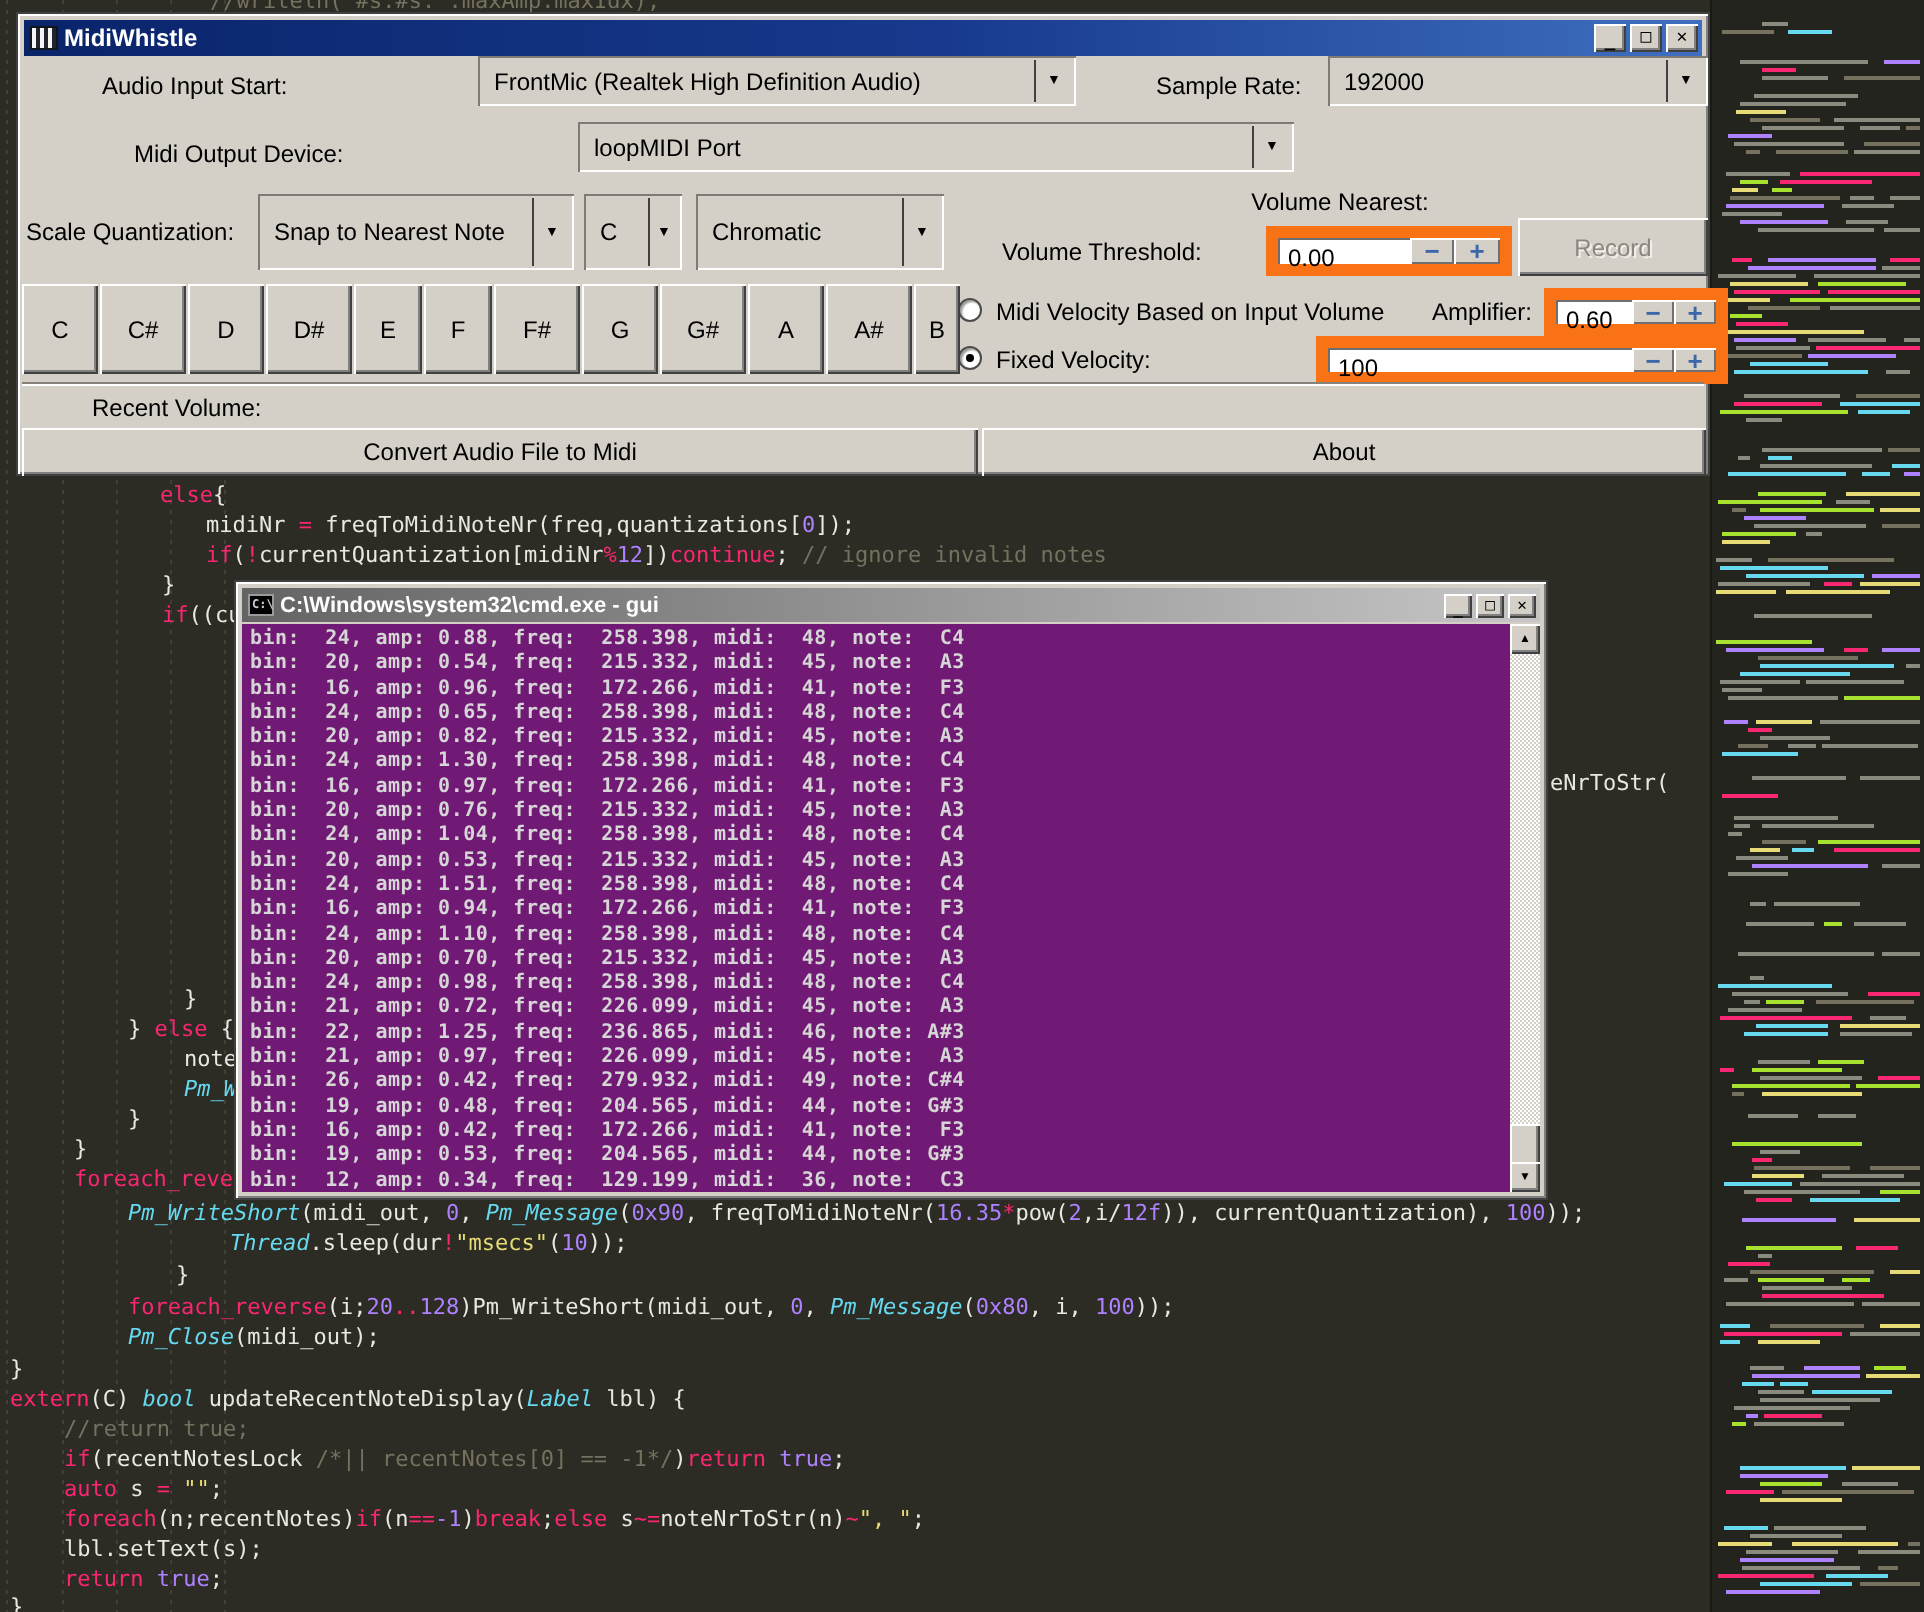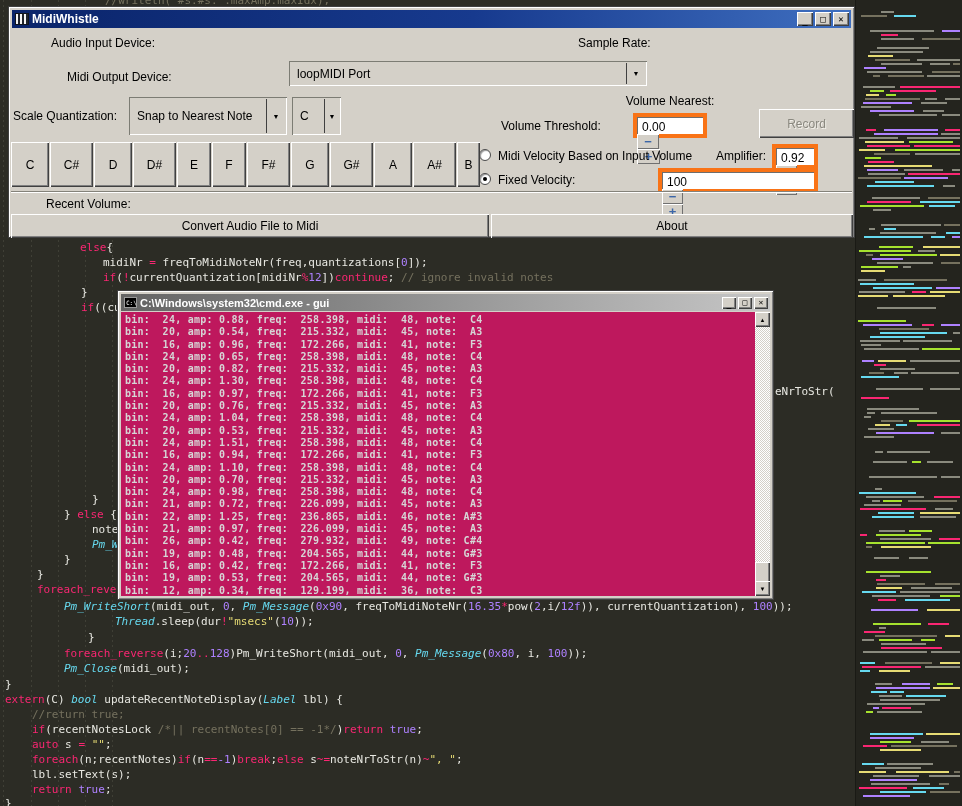--- a/index.html
+++ b/index.html
@@ -41,32 +41,32 @@
            box-shadow: inset 1px 1px 0 #7c7c74, inset -1px -1px 0 #fff; }
   .combo .ct { position:absolute; left:8px; top:50%; transform:translateY(-50%); white-space:nowrap; }
   .combo .arr { position:absolute; right:2px; top:2px; bottom:2px; width:19px; border-left:1px solid #404040;
                 display:flex; align-items:center; justify-content:center; font-size:7px; color:#000; }
   .btn { position:absolute; background:#d4d0c8; color:#000; font-size:12px; display:flex; align-items:center; justify-content:center;
          box-shadow: inset 1px 1px 0 #fff, inset -1px -1px 0 #404040, inset -2px -2px 0 #808080; }
   .btn.disabled { color:#8a887f; text-shadow:1px 1px 0 #f2f0ea; }
   .start { background:#4d7396; border:1px solid #36536e; color:#000;
            box-shadow: inset 1px 1px 0 #7fa0bd, inset -1px -1px 0 #2e4a66; }
   .start .focus { position:absolute; inset:3px; border:1px dotted #eef4fa; }
-  .spin { position:absolute; display:flex; border:4px solid #f97316; background:#15803d;flex-direction:column; }
+  .spin { position:absolute; display:flex; border:6px solid #f97316; background:#15803d; }
   .spin .ed { background:#fff; color:#000; font-size:12px; padding:3px 0 0 5px;
               box-shadow: inset 1px 1px 0 #6e6e6e; }
   .spin .sb { display:flex; align-items:center; justify-content:center; color:#3b66a8; font-weight:bold; font-size:13px;
               background:#d4d0c8; box-shadow: inset 1px 1px 0 #fff, inset -1px -1px 0 #707070; }
   .radio { position:absolute; width:12px; height:12px; border-radius:50%; background:#fff; border:1px solid #4a4a4a;
            box-shadow: inset 1px 1px 1px #9a9a9a; }
   .radio.on::after { content:""; position:absolute; left:3px; top:3px; width:4px; height:4px; border-radius:50%; background:#000; }
   .groove { position:absolute; height:2px; border-top:1px solid #84827a; border-bottom:1px solid #fff; }
 
   
-  #console { position:absolute; left:3px; top:21px; right:18px; bottom:3px; background:#be185d; overflow:hidden; }
+  #console { position:absolute; left:3px; top:21px; right:18px; bottom:3px; background:#701a75; overflow:hidden; }
   #console-lines { position:absolute; left:4px; top:2px; font-family:"DejaVu Sans Mono",monospace;
                    font-size:10px; font-weight:bold; line-height:12.3px; letter-spacing:.25px; color:#d6d6d6; white-space:pre; }
   #cscroll { position:absolute; top:21px; right:3px; bottom:3px; width:15px;
              background-image:linear-gradient(45deg,#d4d0c8 25%,transparent 25%,transparent 75%,#d4d0c8 75%),
                               linear-gradient(45deg,#d4d0c8 25%,transparent 25%,transparent 75%,#d4d0c8 75%);
              background-color:#fff; background-size:2px 2px; background-position:0 0,1px 1px; }
   .sarrow { position:absolute; left:0; width:15px; height:15px; background:#d4d0c8; display:flex; align-items:center; justify-content:center;
             font-size:6px; color:#000; box-shadow: inset 1px 1px 0 #fff, inset -1px -1px 0 #404040, inset -2px -2px 0 #808080; }
   .sthumb { position:absolute; left:0; width:15px; background:#d4d0c8;
             box-shadow: inset 1px 1px 0 #fff, inset -1px -1px 0 #404040, inset -2px -2px 0 #808080; }
@@ -341,57 +341,69 @@
   <div class="titlebar tb-app">
     <span class="mw-icon"></span>
     <span style="margin-left:3px">MidiWhistle</span>
     <span class="tb-btns">
       <span class="tbb" style="align-items:flex-end">_</span>
       <span class="tbb">□</span>
       <span class="tbb">✕</span>
     </span>
   </div>
 
-  <div class="lbl" style="left:42px;top:29px">Audio Input Device:</div>
+  <div class="lbl" style="left:42px;top:29px">Audio Input Start:</div>
+  <div class="combo" style="left:230px;top:21px;width:299px;height:25px">
+    <span class="ct">FrontMic (Realtek High Definition Audio)</span>
+    <span class="arr">▼</span>
+  </div>
   <div class="lbl" style="left:569px;top:29px">Sample Rate:</div>
+  <div class="combo" style="left:655px;top:21px;width:190px;height:25px">
+    <span class="ct">192000</span>
+    <span class="arr">▼</span>
+  </div>
 
   <div class="lbl" style="left:58px;top:63px">Midi Output Device:</div>
   <div class="combo" style="left:280px;top:54px;width:358px;height:25px">
     <span class="ct">loopMIDI Port</span>
     <span class="arr">▼</span>
   </div>
 
   <div class="lbl" style="left:4px;top:102px">Scale Quantization:</div>
   <div class="combo" style="left:120px;top:90px;width:158px;height:38px">
     <span class="ct">Snap to Nearest Note</span>
     <span class="arr">▼</span>
   </div>
   <div class="combo" style="left:283px;top:90px;width:49px;height:38px">
     <span class="ct">C</span>
     <span class="arr" style="width:15px">▼</span>
+  </div>
+  <div class="combo" style="left:339px;top:90px;width:124px;height:38px">
+    <span class="ct">Chromatic</span>
+    <span class="arr">▼</span>
   </div>
 
   <div class="lbl" style="left:596px;top:87px;width:130px;text-align:center">Volume Nearest:</div>
   <div class="lbl" style="left:492px;top:112px">Volume Threshold:</div>
   <div class="spin" style="left:624px;top:106px;height:25px">
     <div class="ed" style="width:66px">0.00</div>
     <div class="sb" style="width:22px">−</div>
     <div class="sb" style="width:23px">+</div>
   </div>
   <div class="btn disabled" style="left:750px;top:102px;width:95px;height:29px">
     <span>Record</span>
   </div>
 
   <div id="note-row"></div>
 
   <div class="radio" style="left:470px;top:142px"></div>
   <div class="lbl" style="left:489px;top:142px">Midi Velocity Based on Input Volume</div>
   <div class="lbl" style="left:707px;top:142px">Amplifier:</div>
   <div class="spin" style="left:763px;top:137px;height:24px">
-    <div class="ed" style="width:38px">0.92</div>
+    <div class="ed" style="width:38px">0.60</div>
     <div class="sb" style="width:21px">−</div>
     <div class="sb" style="width:21px">+</div>
   </div>
 
   <div class="radio on" style="left:470px;top:166px"></div>
   <div class="lbl" style="left:489px;top:166px">Fixed Velocity:</div>
   <div class="spin" style="left:649px;top:161px;height:24px">
     <div class="ed" style="width:152px">100</div>
     <div class="sb" style="width:21px">−</div>
     <div class="sb" style="width:21px">+</div>

